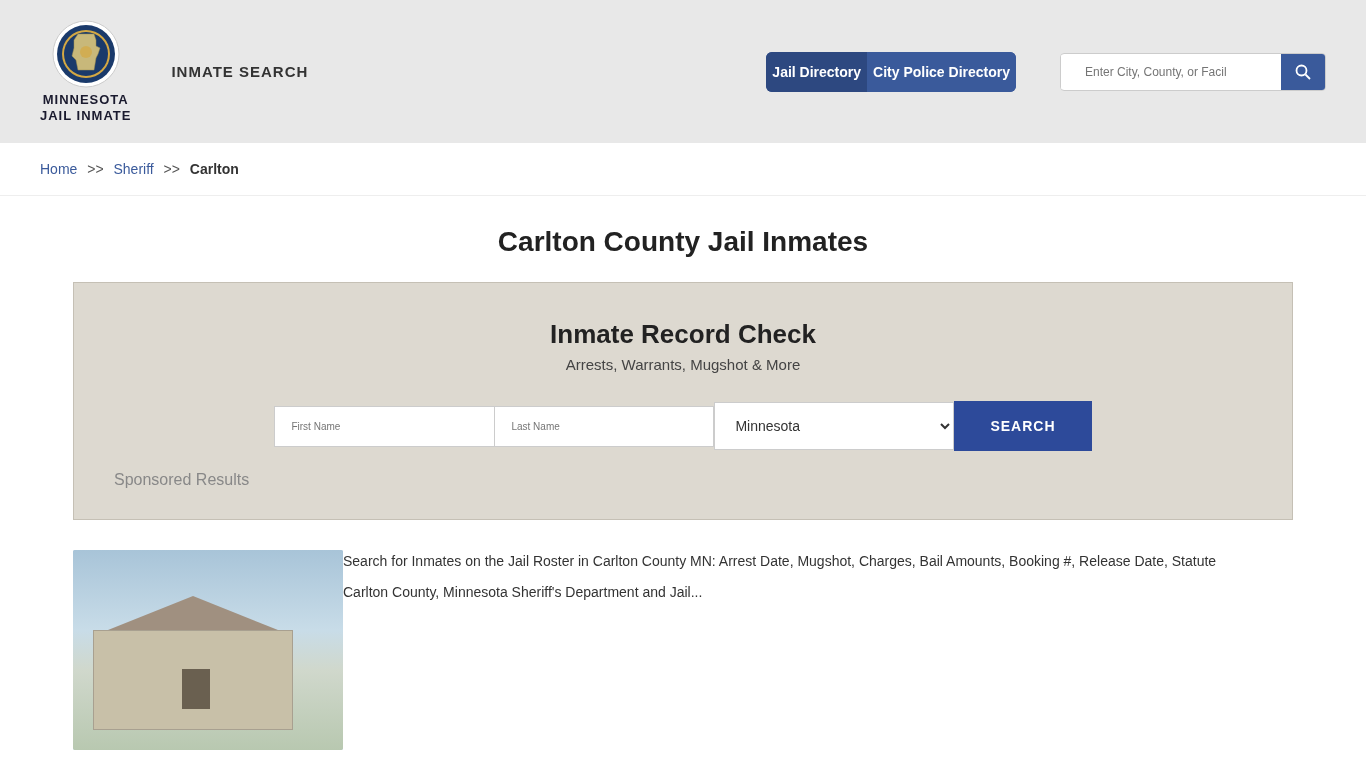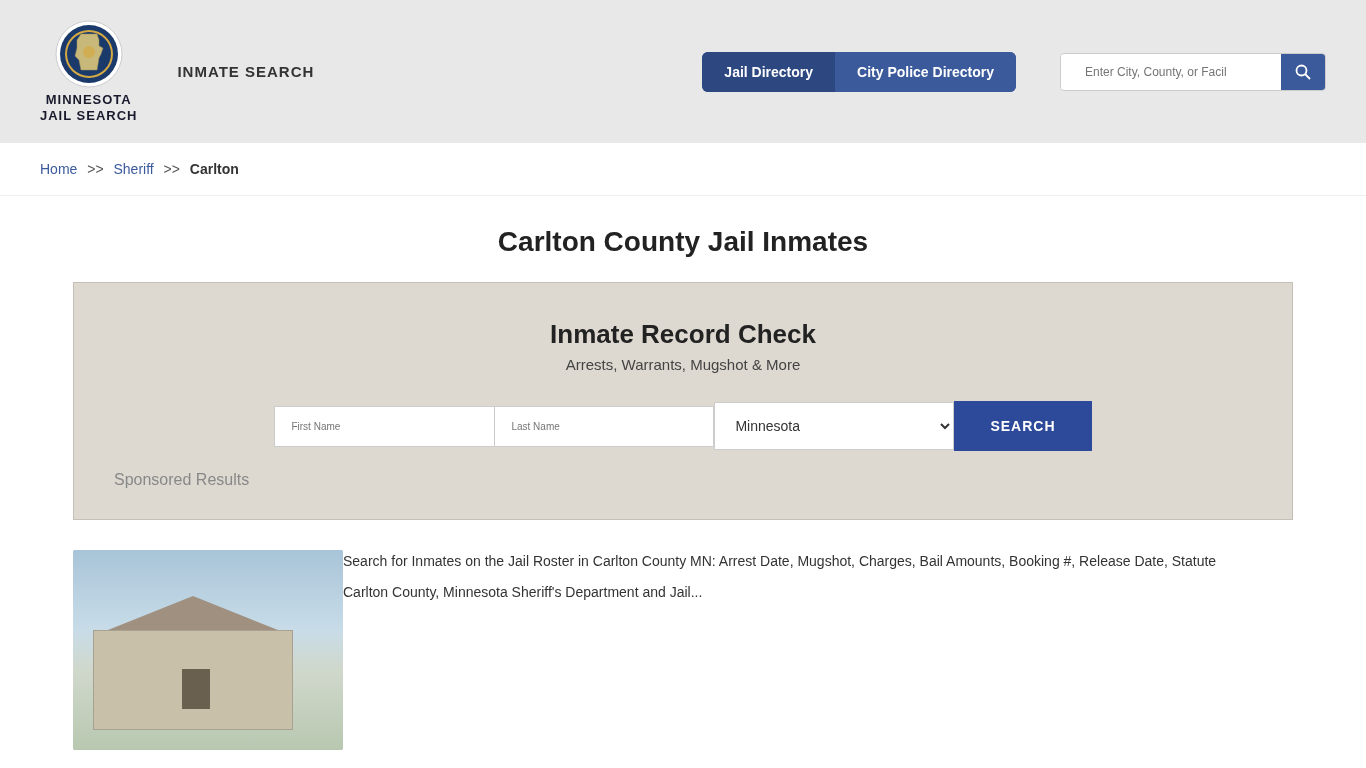--- a/index.html
+++ b/index.html
@@ -44,21 +44,21 @@
     }
     .header-spacer { flex: 1; }
     .nav-buttons {
       display: flex;
       gap: 0;
       background: #3a5a9b;
       border-radius: 6px;
       overflow: hidden;
     }
     .nav-btn {
-      padding: 12px 22px;
+      padding: 12px 6px;
       font-size: 14px;
       font-weight: bold;
       color: #fff;
       border: none;
       cursor: pointer;
       background: #3a5a9b;
       transition: background 0.2s;
     }
     .nav-btn.active, .nav-btn:hover {
       background: #2d4880;
@@ -268,21 +268,21 @@
 
       <circle cx="34" cy="34" r="24" fill="#d4a843"></circle>
       <circle cx="34" cy="34" r="22" fill="#1a3a6b"></circle>
 
       <path d="M26,14 L42,14 L44,20 L44,26 L48,28 L46,34 L44,38 L42,50 L26,50 L24,40 L20,36 L22,28 L22,20 Z" fill="#c8b87a" stroke="#a09050" stroke-width="0.5"></path>
 
       <circle cx="34" cy="32" r="6" fill="#d4a843" opacity="0.7"></circle>
     </svg>
     <div class="logo-text">
       <span>MINNESOTA</span><br>
-      <span>JAIL SEARCH</span>
+      <span>JAIL INMATE</span>
     </div>
   </div>
 
   <span class="nav-inmate-search">INMATE SEARCH</span>
 
   <div class="header-spacer"></div>
 
   <div class="nav-buttons">
     <button class="nav-btn active">Jail Directory</button>
     <button class="nav-btn nav-btn-city">City Police Directory</button>

